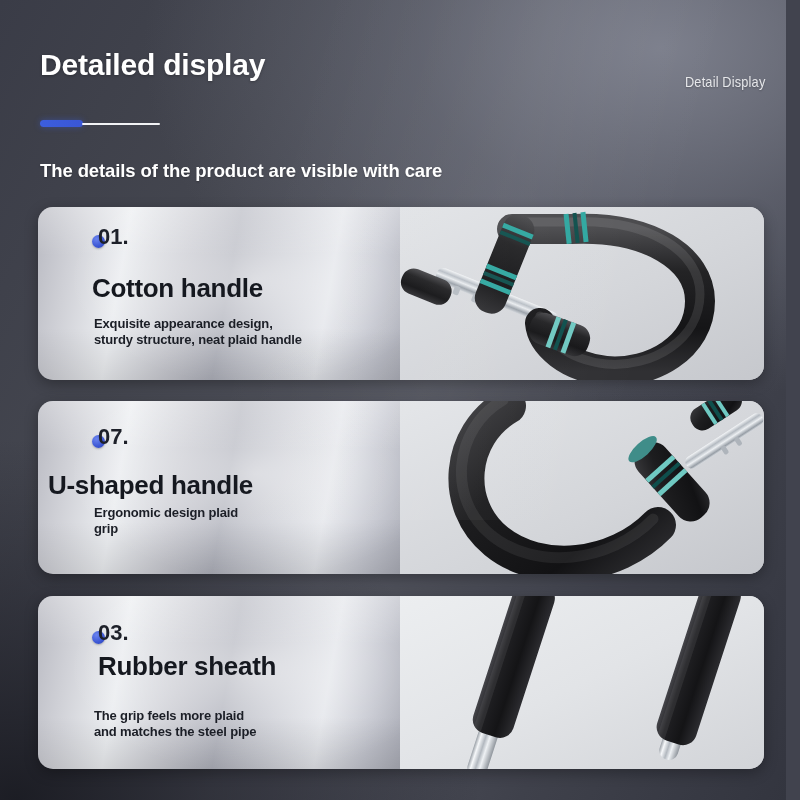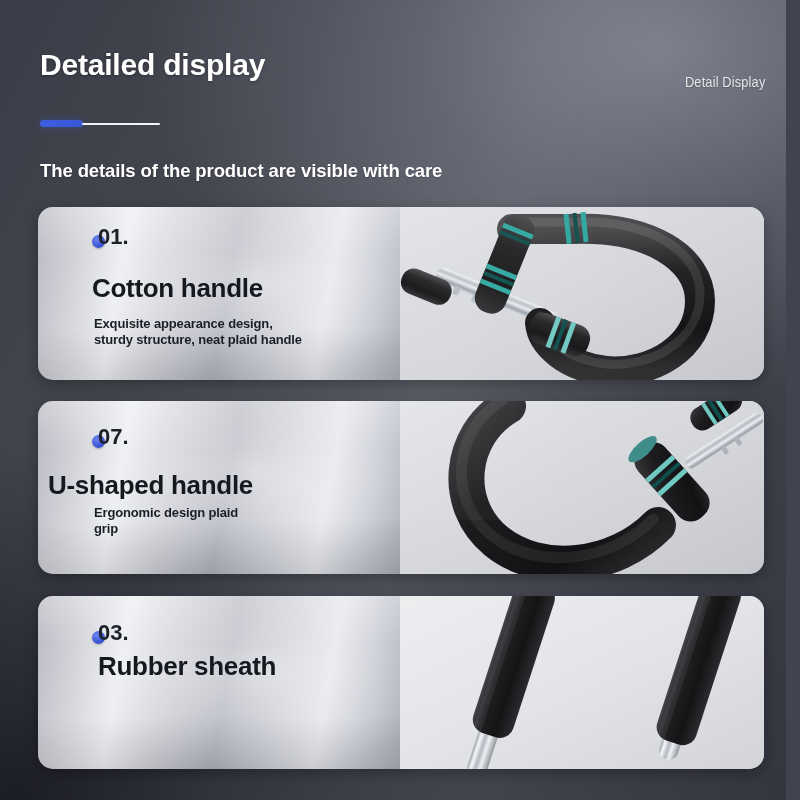--- a/index.html
+++ b/index.html
@@ -413,17 +413,19 @@
       </div>
     </div>
 
     <div class="c3">
       <div class="num-row">
         <span class="num-dot"></span>
         <span class="num-txt">03.</span>
       </div>
       <div class="card-title">Rubber sheath</div>
       <div class="card-desc">
+        <div>The grip feels more plaid</div>
+        <div>and matches the steel pipe</div>
       </div>
     </div>
 
   </div>
 </div>
 
 </body></html>

